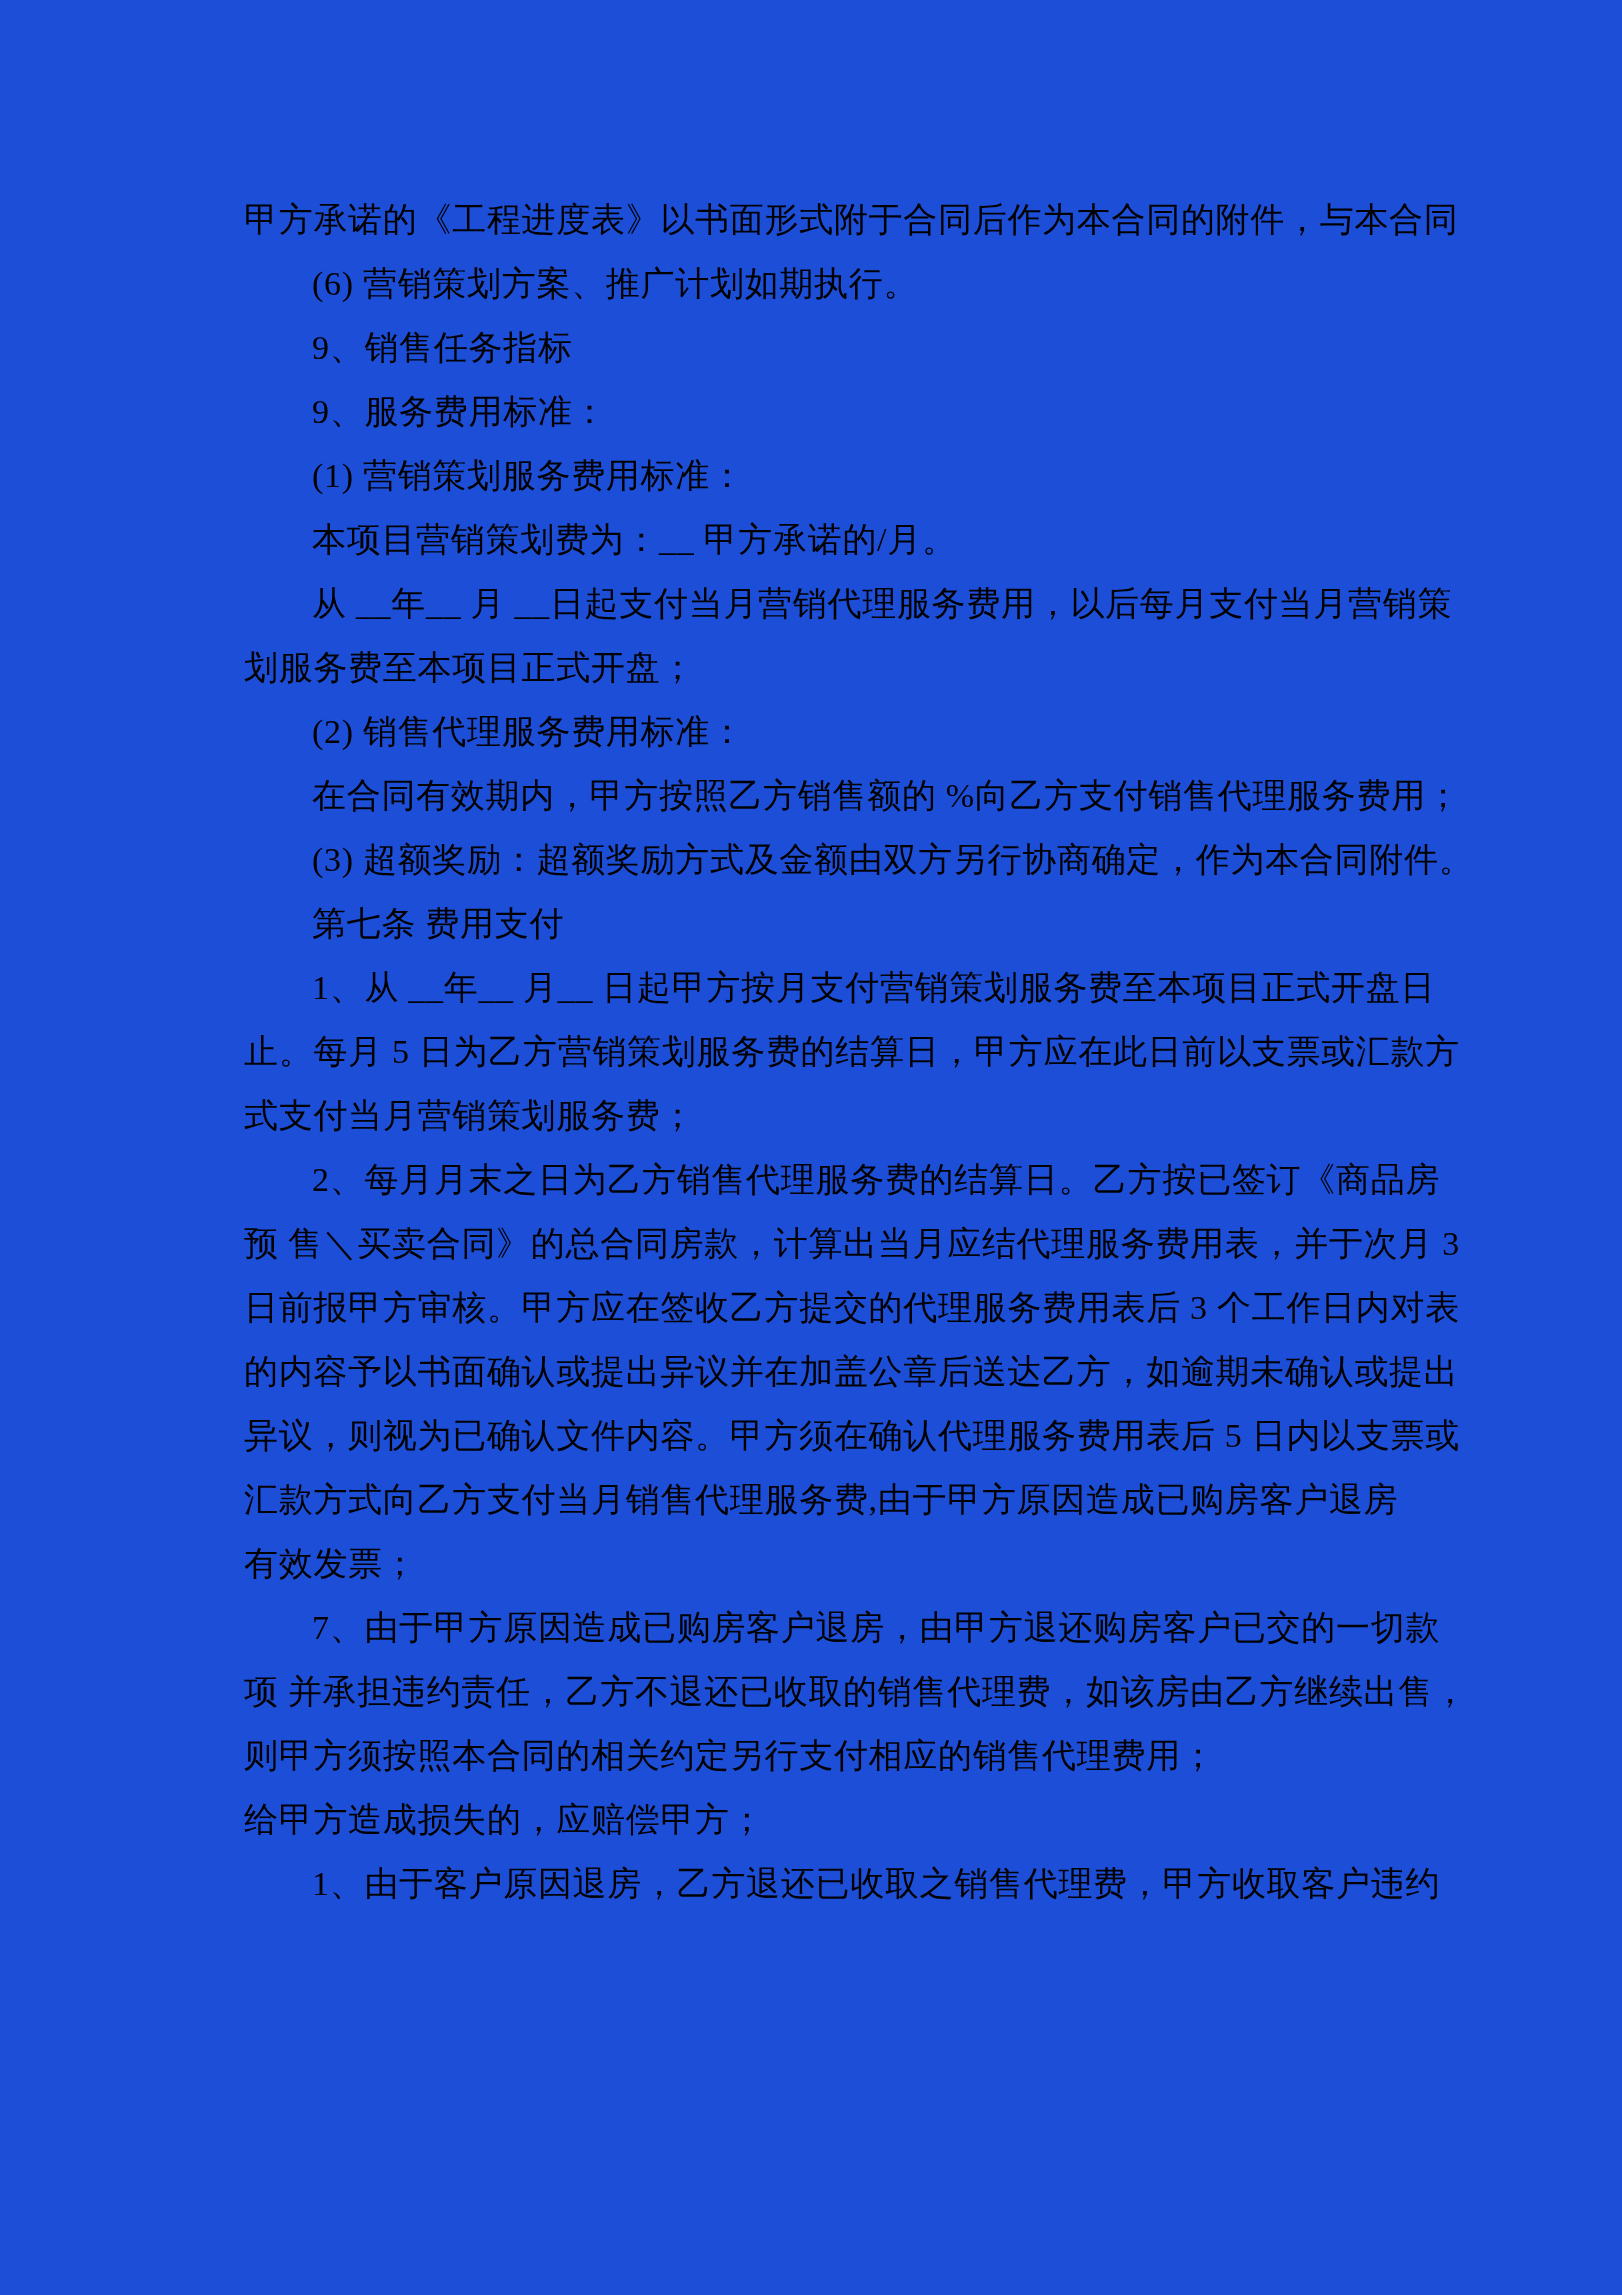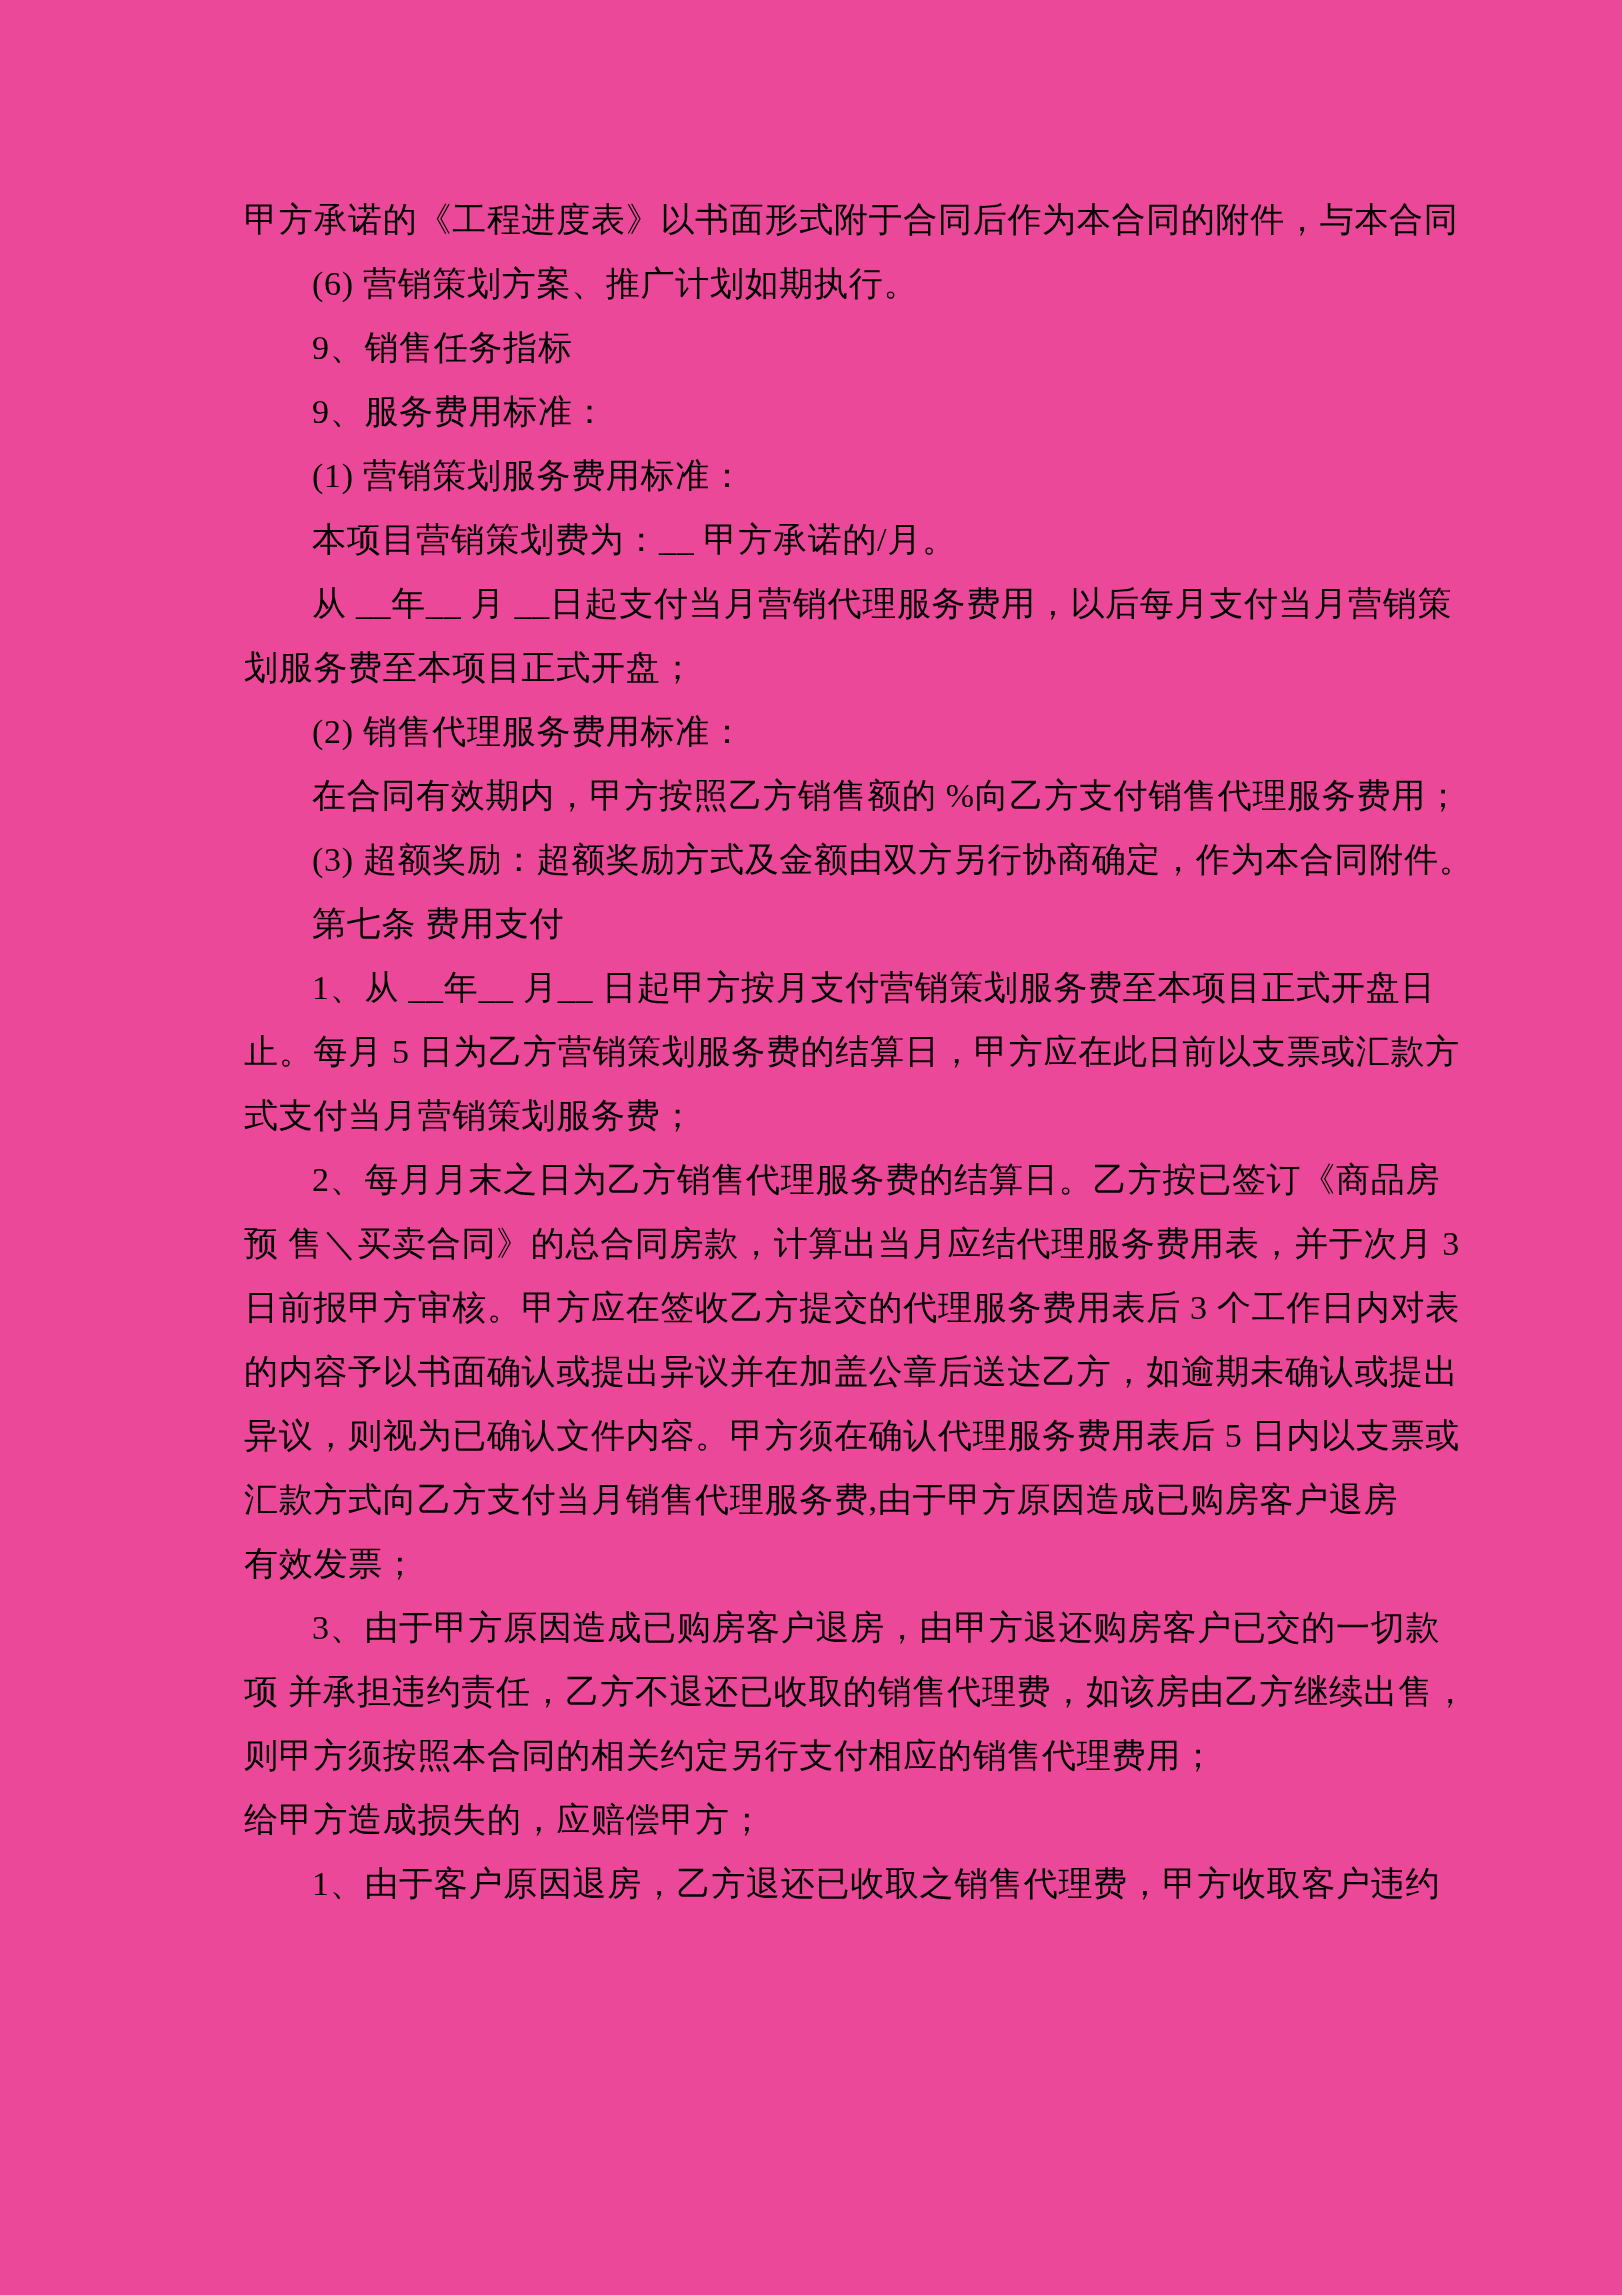--- a/index.html
+++ b/index.html
@@ -33,21 +33,21 @@
     white-space: pre;
     height: 64px;
   }
   .line.indent {
     text-indent: 68px;
   }
 </style>
 </head>
 <body>
 
-<div class="page" style="background: #ec4899; color: rgb(0, 0, 0);">
+<div class="page" style="background: #1d4ed8; color: rgb(0, 0, 0);">
   <div class="body-text">
       <div class="line">甲方承诺的《工程进度表》以书面形式附于合同后作为本合同的附件，与本合同</div>
       <div class="line indent">(6) 营销策划方案、推广计划如期执行。</div>
       <div class="line indent">9、销售任务指标</div>
       <div class="line indent">9、服务费用标准：</div>
       <div class="line indent">(1) 营销策划服务费用标准：</div>
       <div class="line indent">本项目营销策划费为：__ 甲方承诺的/月。</div>
       <div class="line indent">从 __年__ 月 __日起支付当月营销代理服务费用，以后每月支付当月营销策</div>
       <div class="line">划服务费至本项目正式开盘；</div>
       <div class="line indent">(2) 销售代理服务费用标准：</div>
@@ -57,20 +57,20 @@
       <div class="line indent">1、从 __年__ 月__ 日起甲方按月支付营销策划服务费至本项目正式开盘日</div>
       <div class="line">止。每月 5 日为乙方营销策划服务费的结算日，甲方应在此日前以支票或汇款方</div>
       <div class="line">式支付当月营销策划服务费；</div>
       <div class="line indent">2、每月月末之日为乙方销售代理服务费的结算日。乙方按已签订《商品房</div>
       <div class="line">预 售＼买卖合同》的总合同房款，计算出当月应结代理服务费用表，并于次月 3</div>
       <div class="line">日前报甲方审核。甲方应在签收乙方提交的代理服务费用表后 3 个工作日内对表</div>
       <div class="line">的内容予以书面确认或提出异议并在加盖公章后送达乙方，如逾期未确认或提出</div>
       <div class="line">异议，则视为已确认文件内容。甲方须在确认代理服务费用表后 5 日内以支票或</div>
       <div class="line">汇款方式向乙方支付当月销售代理服务费,由于甲方原因造成已购房客户退房</div>
       <div class="line">有效发票；</div>
-      <div class="line indent">3、由于甲方原因造成已购房客户退房，由甲方退还购房客户已交的一切款</div>
+      <div class="line indent">7、由于甲方原因造成已购房客户退房，由甲方退还购房客户已交的一切款</div>
       <div class="line">项 并承担违约责任，乙方不退还已收取的销售代理费，如该房由乙方继续出售，</div>
       <div class="line">则甲方须按照本合同的相关约定另行支付相应的销售代理费用；</div>
       <div class="line">给甲方造成损失的，应赔偿甲方；</div>
       <div class="line indent">1、由于客户原因退房，乙方退还已收取之销售代理费，甲方收取客户违约</div>
     </div>
 </div>
 
 
 </body></html>

